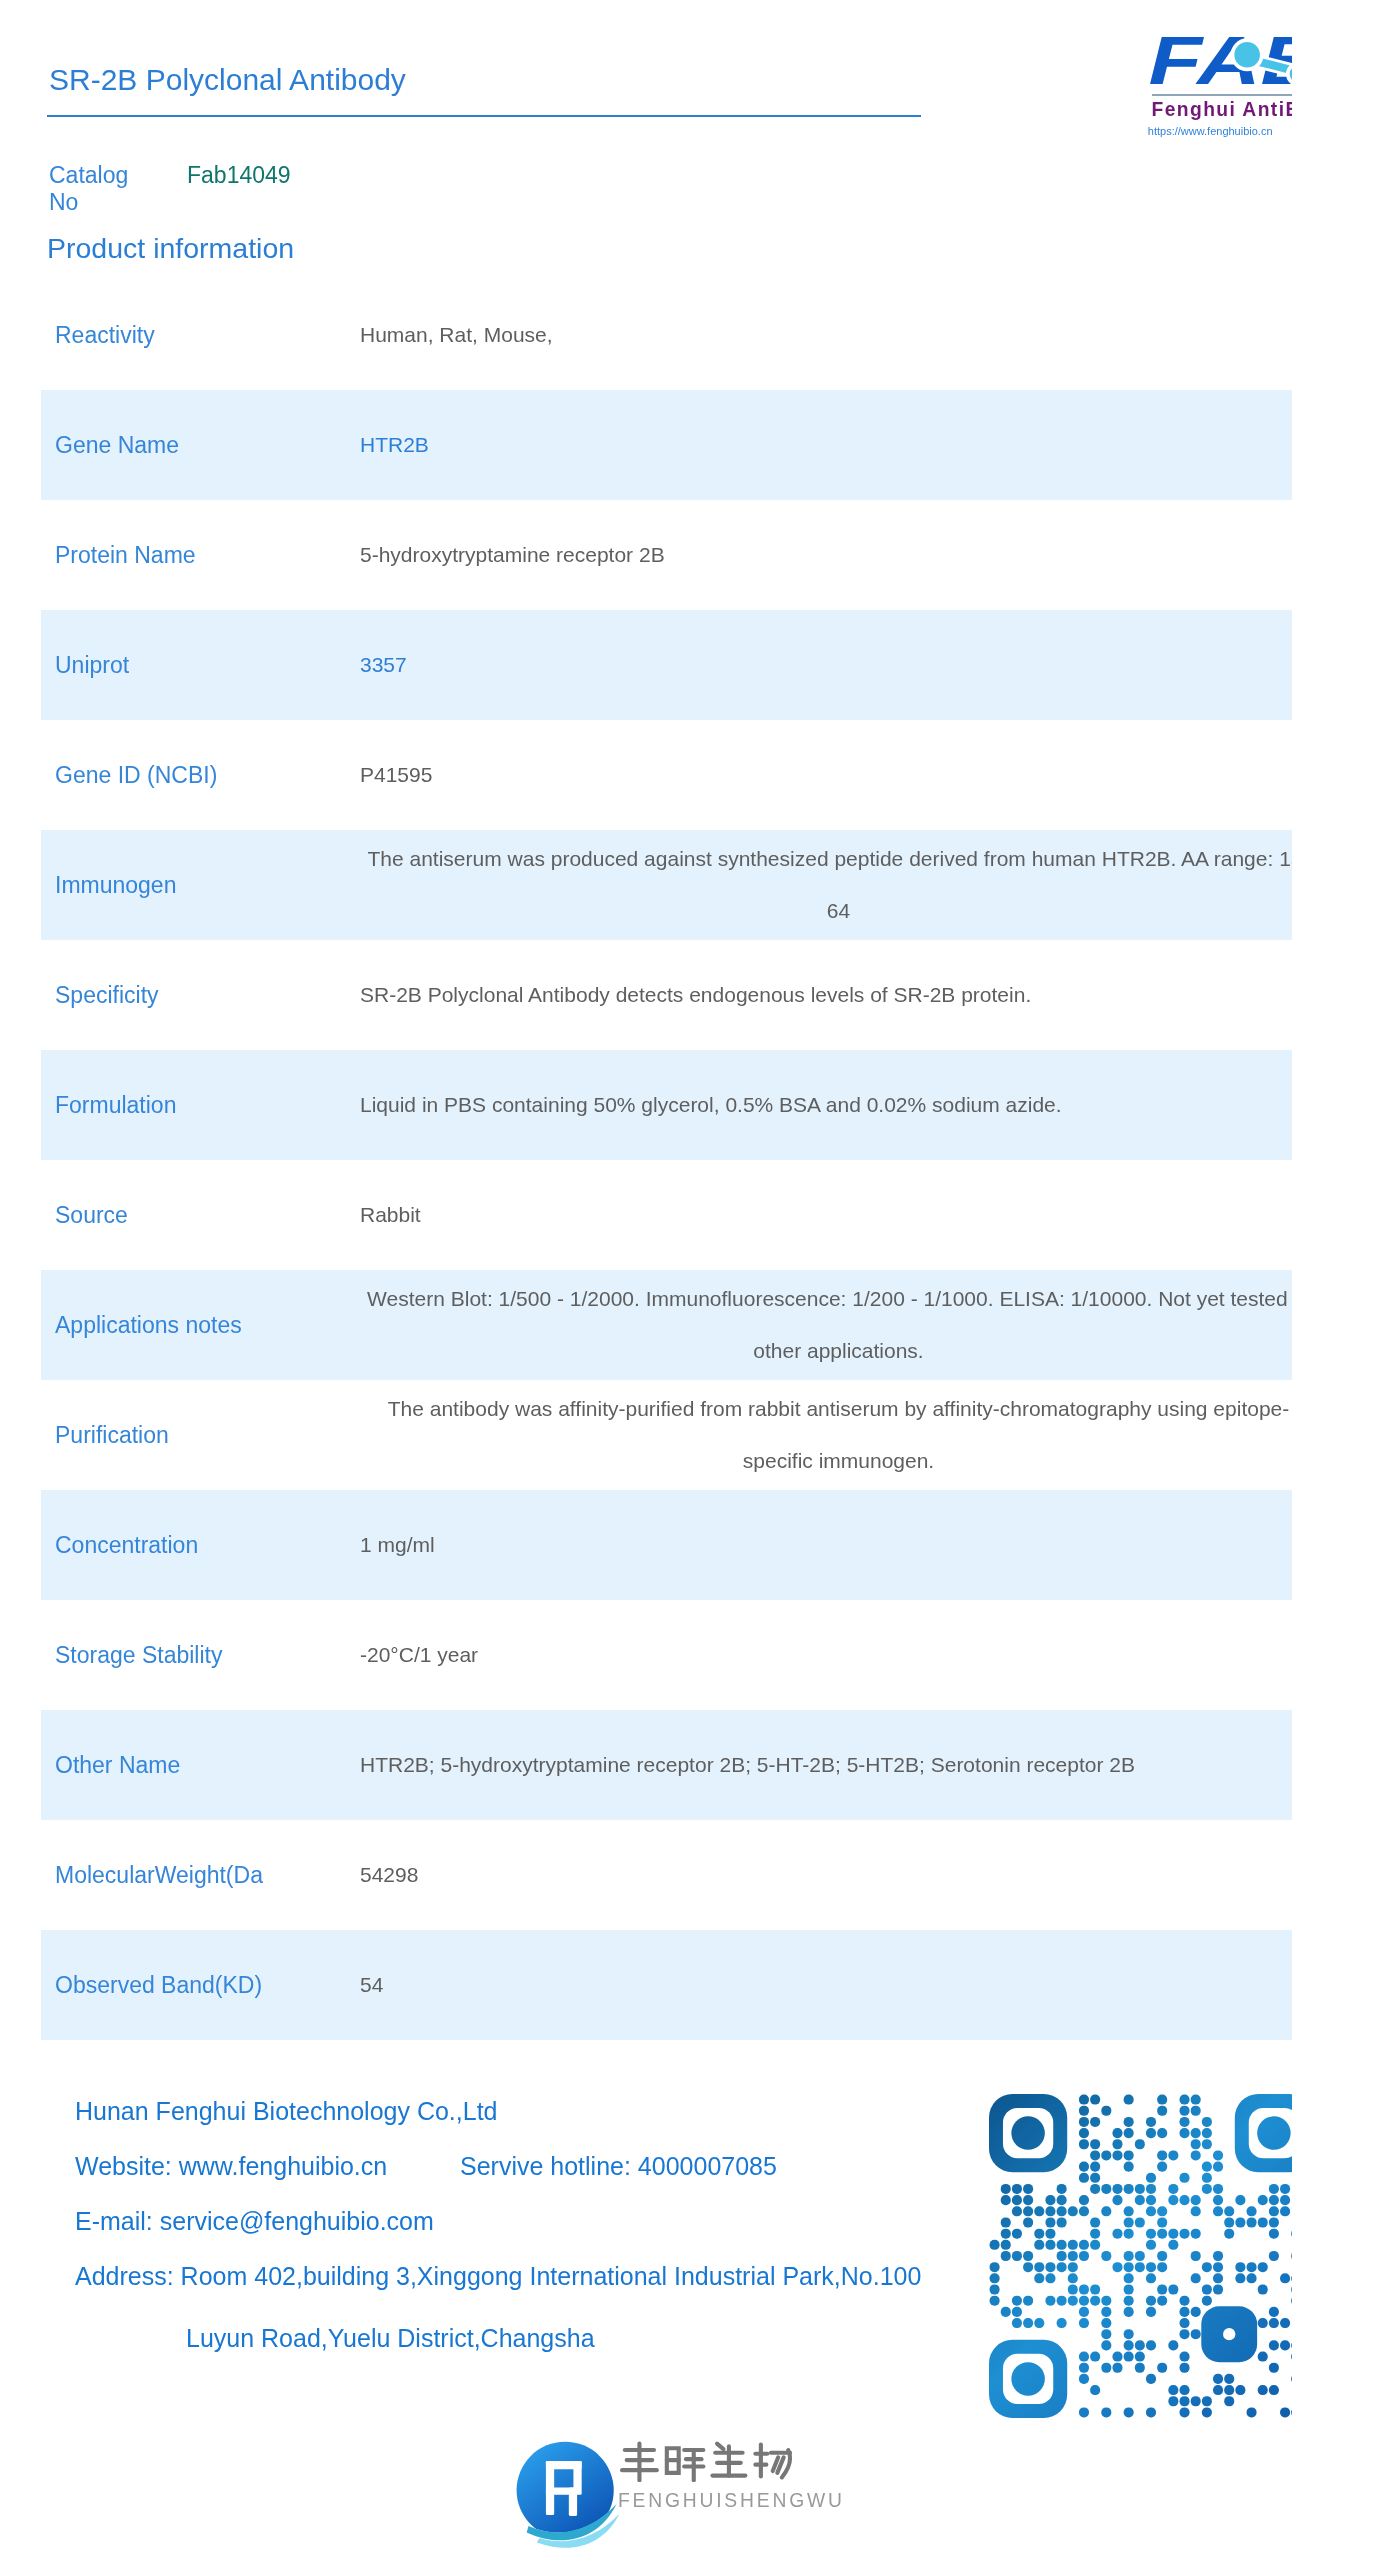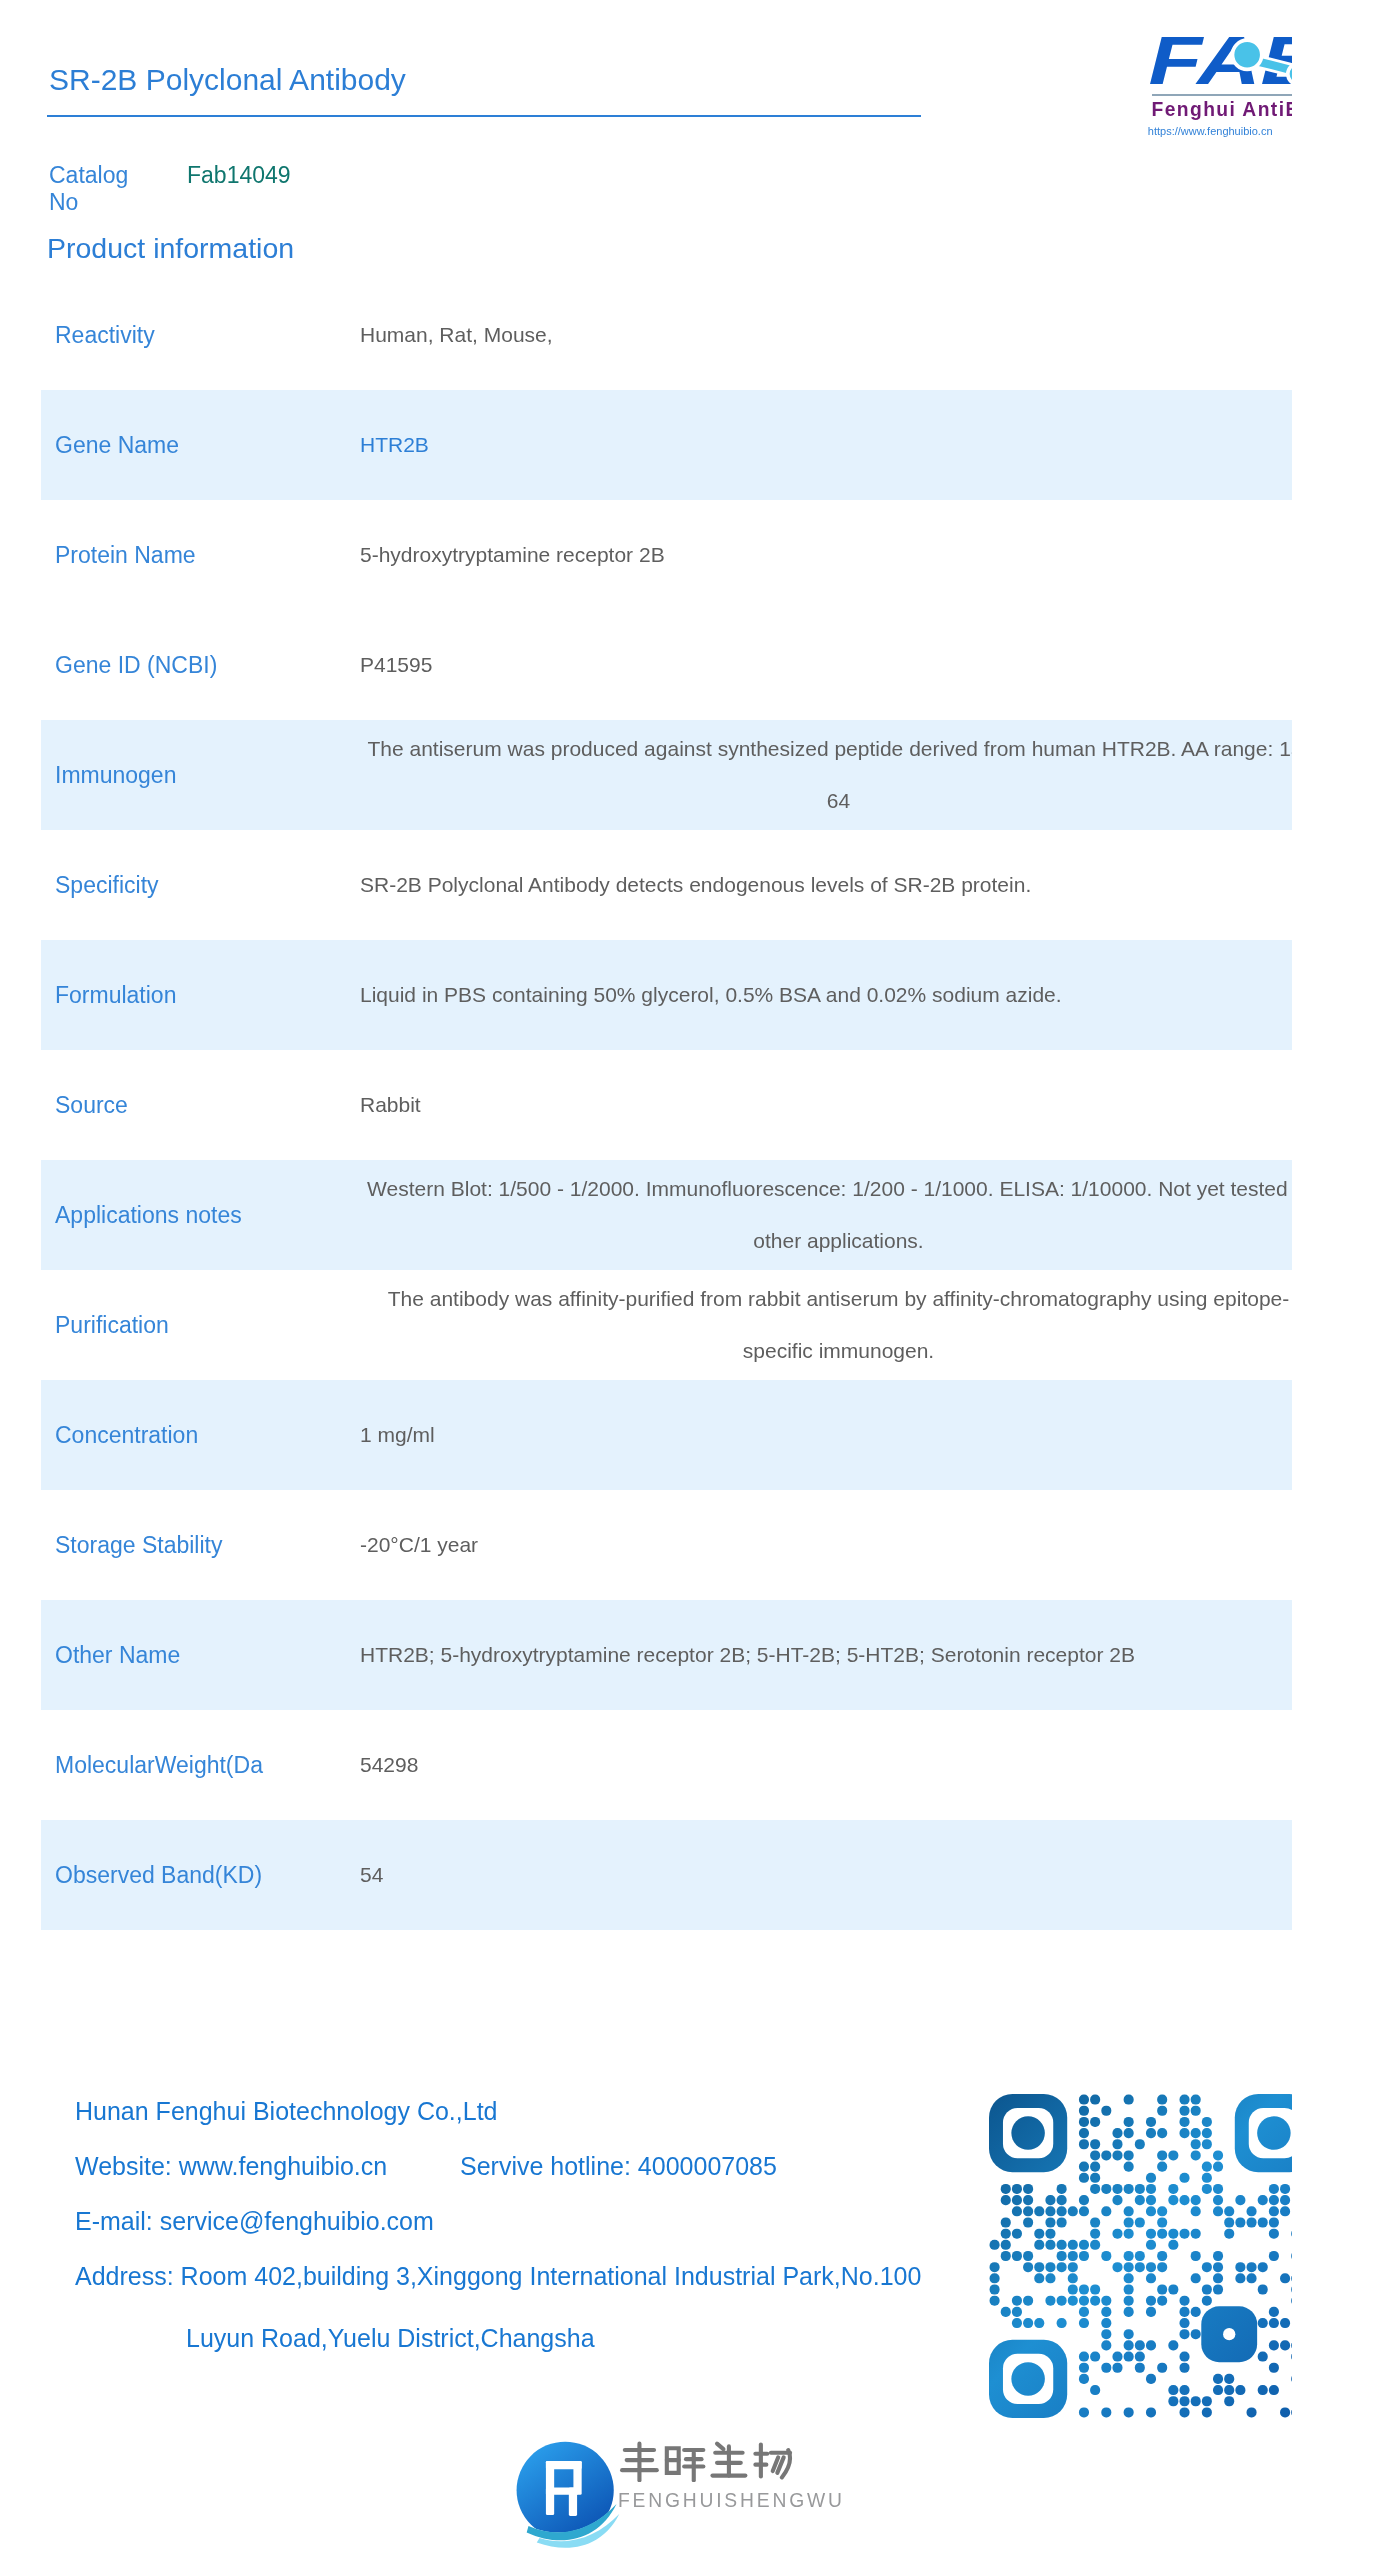--- a/index.html
+++ b/index.html
@@ -80,20 +80,24 @@
         <div class="cell label">Reactivity</div>
         <div class="cell value">Human, Rat, Mouse,</div>
       </div>
       <div class="row shaded">
         <div class="cell label">Gene Name</div>
         <div class="cell value link">HTR2B</div>
       </div>
       <div class="row">
         <div class="cell label">Protein Name</div>
         <div class="cell value">5-hydroxytryptamine receptor 2B</div>
+      </div>
+      <div class="row shaded">
+        <div class="cell label">Uniprot</div>
+        <div class="cell value link">3357</div>
       </div>
       <div class="row">
         <div class="cell label">Gene ID (NCBI)</div>
         <div class="cell value">P41595</div>
       </div>
       <div class="row shaded">
         <div class="cell label">Immunogen</div>
         <div class="cell value">The antiserum was produced against synthesized peptide derived from human HTR2B. AA range: 15-64</div>
       </div>
       <div class="row">

